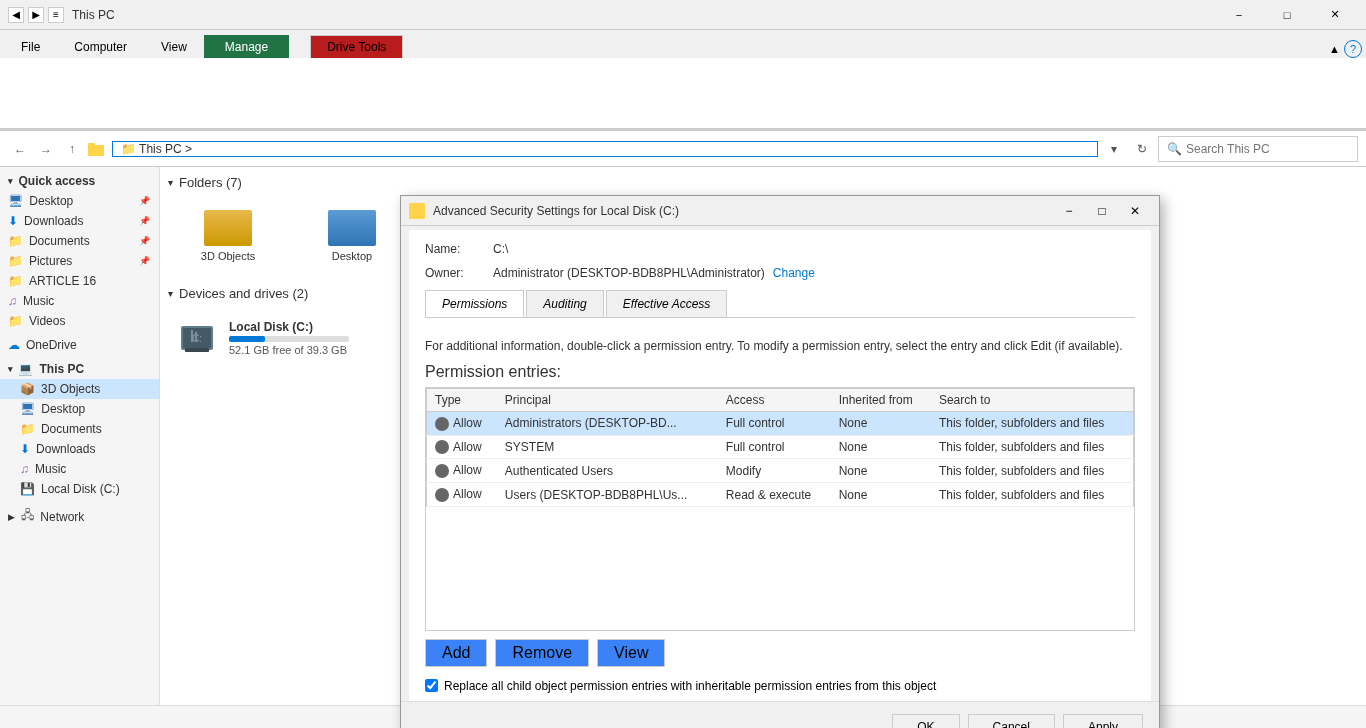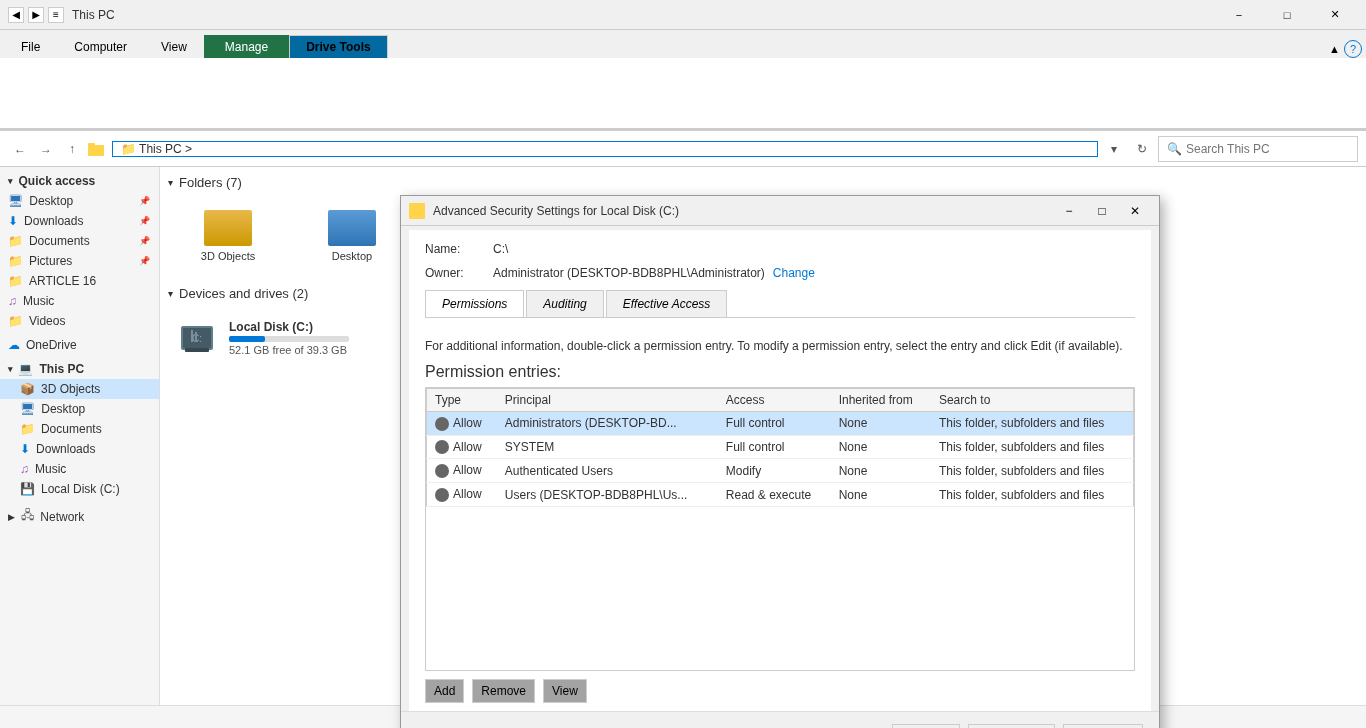--- a/index.html
+++ b/index.html
@@ -10,21 +10,21 @@
     .titlebar-icons { display: flex; gap: 4px; margin-right: 8px; }
     .titlebar-icon { width: 16px; height: 16px; border: 1px solid #ccc; background: #fff; display: flex; align-items: center; justify-content: center; font-size: 10px; cursor: pointer; }
     .titlebar-title { font-size: 12px; color: #333; flex: 1; }
     .titlebar-controls { display: flex; gap: 2px; margin-left: auto; }
     .titlebar-btn { width: 46px; height: 30px; display: flex; align-items: center; justify-content: center; cursor: pointer; font-size: 11px; }
 
     
     .ribbon { background: #f0f0f0; border-bottom: 1px solid #ccc; }
     .ribbon-tabs { display: flex; align-items: flex-end; height: 28px; padding: 0 4px; }
     .ribbon-tab { padding: 4px 16px; font-size: 12px; cursor: pointer; border: 1px solid transparent; border-bottom: none; background: transparent; }
-    .ribbon-tab.active { background: #0369a1; border-color: #ccc; border-bottom-color: #fff; font-weight: bold; }
+    .ribbon-tab.active { background: #b91c1c; border-color: #ccc; border-bottom-color: #fff; font-weight: normal; margin-left: 21px; }
     .ribbon-tab.manage { background: #217346; color: #fff; padding: 4px 20px; }
     .ribbon-controls { background: #fff; height: 72px; display: flex; align-items: center; padding: 4px 8px; gap: 4px; border-bottom: 2px solid #ccc; }
 
     
     .addressbar { display: flex; align-items: center; height: 36px; padding: 0 8px; background: #fff; border-bottom: 1px solid #ccc; gap: 4px; }
     .addr-nav { display: flex; gap: 2px; }
     .addr-btn { width: 24px; height: 24px; display: flex; align-items: center; justify-content: center; cursor: pointer; font-size: 12px; color: #555; }
     .addr-path { display: flex; align-items: center; flex: 1; height: 16px; border: 1px solid #0078d7; padding: 0 8px; font-size: 12px; color: #333; background: #fff; }
     .addr-search { display: flex; align-items: center; width: 200px; height: 26px; border: 1px solid #ccc; padding: 0 8px; background: #fff; }
     .addr-search input { border: none; outline: none; font-size: 12px; flex: 1; color: #666; }
@@ -78,21 +78,21 @@
 
     
     .perm-table { width: 100%; border: 1px solid #ccc; border-collapse: collapse; font-size: 12px; }
     .perm-table th { background: #f5f5f5; padding: 4px 8px; text-align: left; border-bottom: 1px solid #ccc; font-weight: normal; color: #333; }
     .perm-table td { padding: 4px 8px; border-bottom: 1px solid #eee; color: #333; }
     .perm-table tr.selected td { background: #cce5ff; }
     .perm-user-icon { width: 14px; height: 14px; background: #666; border-radius: 50%; display: inline-block; margin-right: 4px; vertical-align: middle; }
 
     
     .dialog-actions { display: flex; gap: 8px; margin-top: 8px; }
-    .dialog-action-btn { padding: 4px 8px; font-size: 12px; border: 1px solid #ccc; background: #a3a3a3; cursor: pointer; }
+    .dialog-action-btn { padding: 4px 16px; font-size: 16px; border: 1px solid #ccc; background: #3b82f6; cursor: pointer; }
 
     .dialog-checkbox-row { display: flex; align-items: center; gap: 6px; font-size: 12px; margin-top: 12px; }
     .dialog-checkbox-row input { width: 13px; height: 13px; }
 
     .dialog-footer { display: flex; justify-content: flex-end; gap: 8px; padding: 12px 16px; border-top: 1px solid #ddd; background: #f0f0f0; }
     .footer-btn { padding: 5px 24px; font-size: 12px; border: 1px solid #ccc; background: #f0f0f0; cursor: pointer; }
     .footer-btn.primary { background: #f0f0f0; }
 
     .drive-section { margin-top: 8px; }
     .drive-item { display: flex; align-items: center; gap: 12px; padding: 8px; cursor: pointer; width: 200px; border: 1px solid transparent; }
@@ -371,21 +371,21 @@
       <div class="dialog-tabs">
         <div class="dialog-tab active">Permissions</div>
         <div class="dialog-tab">Auditing</div>
         <div class="dialog-tab">Effective Access</div>
       </div>
 
       <div style="padding:8px 0;">
         <p class="dialog-info">For additional information, double-click a permission entry. To modify a permission entry, select the entry and click Edit (if available).</p>
         <p class="dialog-subheader">Permission entries:</p>
 
-        <div style="border:1px solid #ccc;height:284px;overflow-y:auto;">
+        <div style="border:1px solid #ccc;height:244px;overflow-y:auto;">
           <table class="perm-table">
             <thead>
               <tr>
                 <th>Type</th>
                 <th>Principal</th>
                 <th>Access</th>
                 <th>Inherited from</th>
                 <th>Search to</th>
               </tr>
             </thead>
@@ -421,20 +421,24 @@
               </tbody>
           </table>
         </div>
 
         <div class="dialog-actions">
           <button class="dialog-action-btn">Add</button>
           <button class="dialog-action-btn">Remove</button>
           <button class="dialog-action-btn">View</button>
         </div>
 
+        <div class="dialog-checkbox-row">
+          <input type="checkbox" checked="" style="">
+          <span>Replace all child object permission entries with inheritable permission entries from this object</span>
+        </div>
       </div>
     </div>
 
     <div class="dialog-footer">
       <button class="footer-btn primary">OK</button>
       <button class="footer-btn">Cancel</button>
       <button class="footer-btn">Apply</button>
     </div>
   </div>
 </div>

